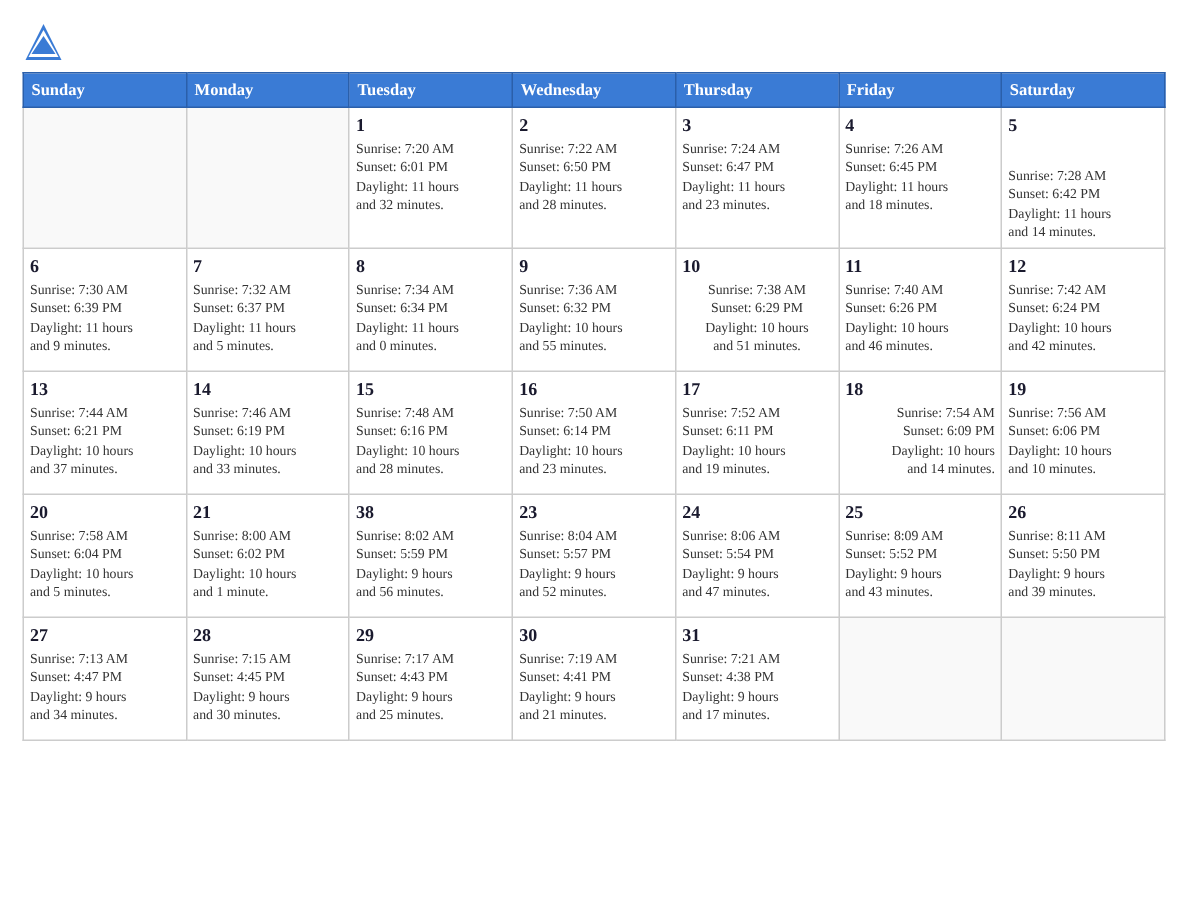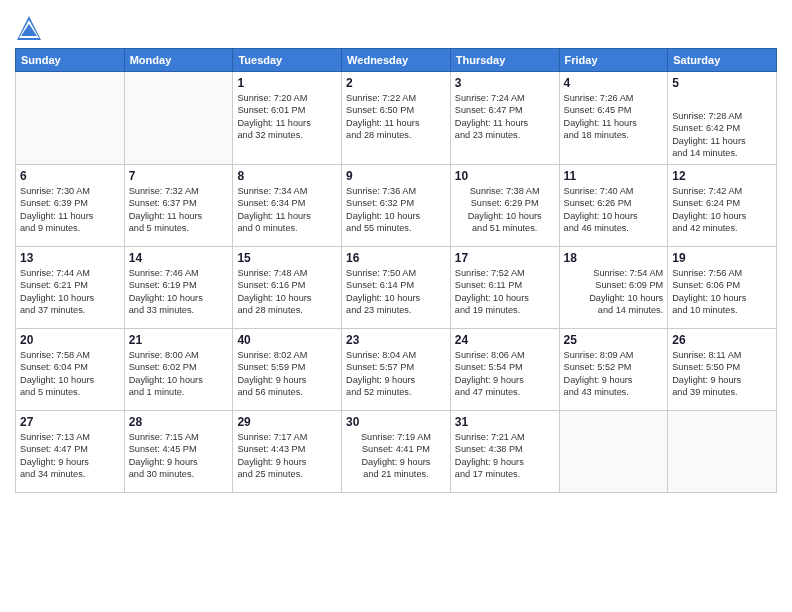--- a/index.html
+++ b/index.html
@@ -57,20 +57,21 @@
     }
     .location {
       font-size: 15px;
       color: #333;
       font-weight: normal;
     }
     .calendar {
       width: 100%;
       border-collapse: collapse;
       font-size: 10px;
+      font-family: Liberation Serif, serif;
     }
     .calendar th {
       background-color: #3a7bd5;
       color: white;
       text-align: left;
       padding: 5px 5px;
       font-size: 11px;
       font-weight: bold;
       border: 1px solid #2a5faa;
     }
@@ -282,21 +283,21 @@
 and 5 minutes.</div>
           </td>
           <td>
             <div class="day-number">21</div>
             <div class="day-detail" style="white-space: pre-line;">Sunrise: 8:00 AM
 Sunset: 6:02 PM
 Daylight: 10 hours
 and 1 minute.</div>
           </td>
           <td>
-            <div class="day-number">40</div>
+            <div class="day-number">38</div>
             <div class="day-detail" style="white-space: pre-line;">Sunrise: 8:02 AM
 Sunset: 5:59 PM
 Daylight: 9 hours
 and 56 minutes.</div>
           </td>
           <td>
             <div class="day-number">23</div>
             <div class="day-detail" style="white-space: pre-line;">Sunrise: 8:04 AM
 Sunset: 5:57 PM
 Daylight: 9 hours
@@ -341,21 +342,21 @@
           </td>
           <td>
             <div class="day-number">29</div>
             <div class="day-detail" style="white-space: pre-line;">Sunrise: 7:17 AM
 Sunset: 4:43 PM
 Daylight: 9 hours
 and 25 minutes.</div>
           </td>
           <td>
             <div class="day-number">30</div>
-            <div class="day-detail" style="white-space: pre-line; text-align: center;">Sunrise: 7:19 AM
+            <div class="day-detail" style="white-space: pre-line;">Sunrise: 7:19 AM
 Sunset: 4:41 PM
 Daylight: 9 hours
 and 21 minutes.</div>
           </td>
           <td>
             <div class="day-number">31</div>
             <div class="day-detail" style="white-space: pre-line;">Sunrise: 7:21 AM
 Sunset: 4:38 PM
 Daylight: 9 hours
 and 17 minutes.</div>

